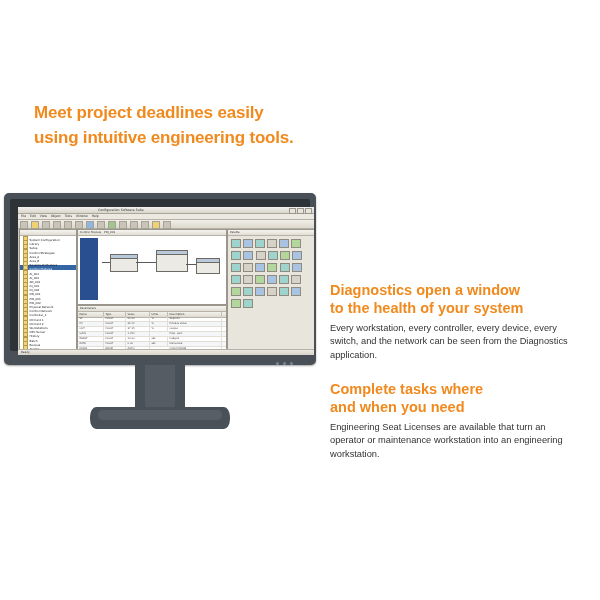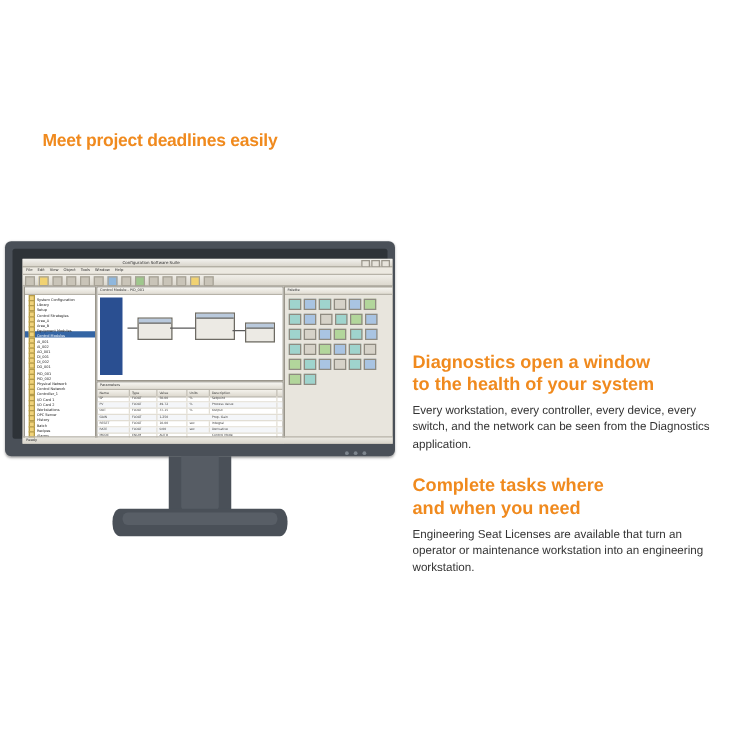--- a/index.html
+++ b/index.html
@@ -23,21 +23,21 @@
   }
 
   
   .headline {
     position: absolute;
     left: 34px;
     top: 100px;
     width: 330px;
     color: #f08a1e;
     font-weight: bold;
-    font-size: 14px;
+    font-size: 17px;
     line-height: 25px;
     letter-spacing: -0.2px;
   }
   .headline div { white-space: nowrap; }
 
   
   .monitor {
     position: absolute;
     left: 4px;
     top: 193px;
@@ -380,20 +380,21 @@
   .sec-2 { top: 281px; }
   .sec-3 { top: 380px; }
 </style>
 </head>
 <body>
 
 <div class="page">
 
   <div class="headline">
     <div>Meet project deadlines easily</div>
+    <div>using intuitive engineering tools.</div>
   </div>
 
   <div class="monitor">
     <div class="bezel">
       <div class="bezel-inner">
         <div class="screen">
 
           <div class="app">
 
             <div class="app-titlebar">

